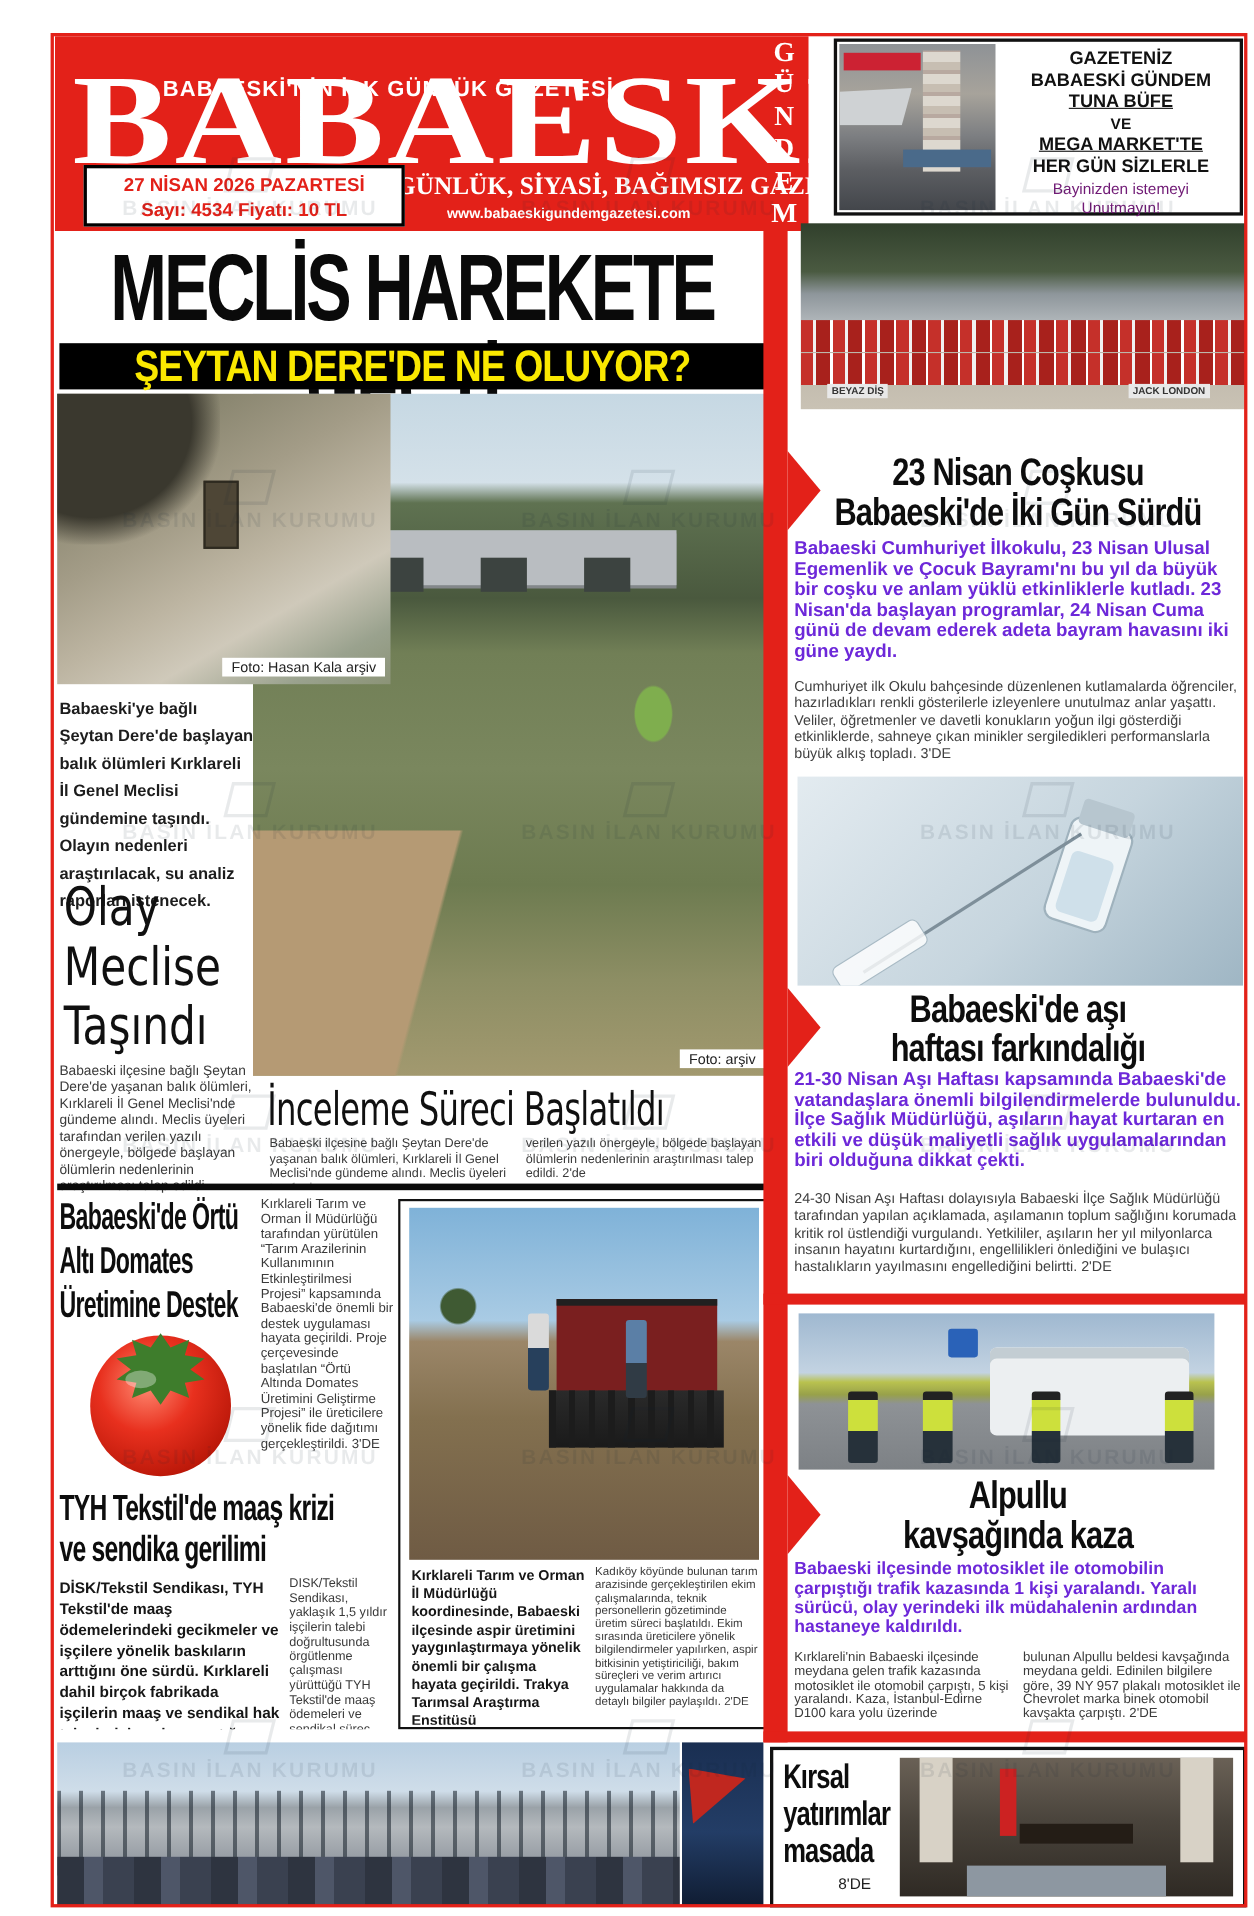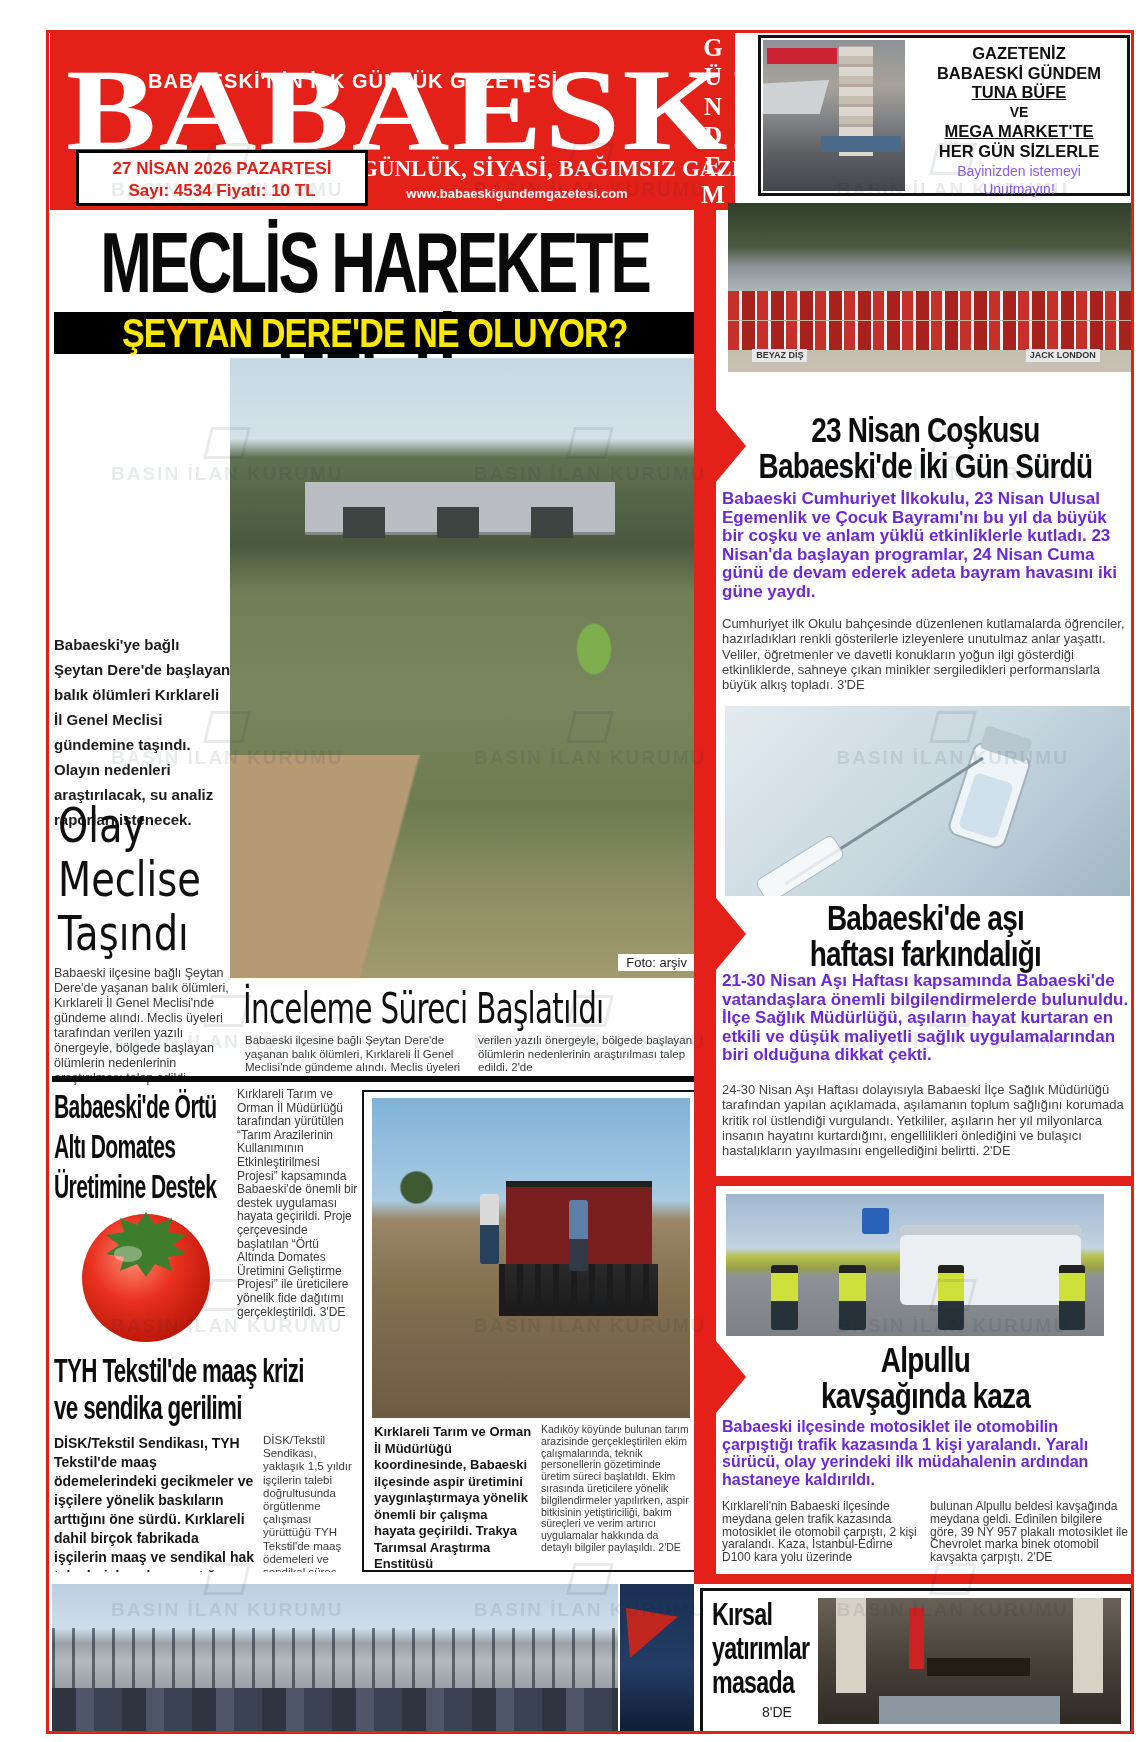--- a/index.html
+++ b/index.html
@@ -27,21 +27,21 @@
     background:linear-gradient(180deg,#8e9296 0%,#a7a39b 30%,#7d7f82 55%,#5d5f63 75%,#43464b 100%);overflow:hidden;}
   .adphoto .sign{position:absolute;left:4px;top:8px;width:70px;height:16px;background:#c23;}
   .adphoto .awn{position:absolute;left:0px;top:40px;width:66px;height:34px;background:#cfd2d4;clip-path:polygon(0 100%,0 10%,100% 0,86% 100%);}
   .adphoto .rack{position:absolute;left:76px;top:6px;width:34px;height:110px;
     background:repeating-linear-gradient(0deg,#ddd8cf 0 9px,#b8a9a0 9px 12px,#c7beb2 12px 20px);}
   .adphoto .mega{position:absolute;left:58px;top:96px;width:80px;height:16px;background:#4a6a8a;}
   .adtext{left:150px;top:6px;width:216px;text-align:center;}
   .adtext .l{font-weight:bold;font-size:16.5px;line-height:19.5px;color:#111;}
   .adtext .l.u{text-decoration:underline;}
   .adtext .l.small{font-size:14px;}
-  .adtext .n{font-size:14px;line-height:16px;color:#8b5cf6;margin-top:2px;}
+  .adtext .n{font-size:14px;line-height:16px;color:#701a75;margin-top:2px;}
   
   .kicker{left:52px;top:216px;width:645px;height:96px;overflow:visible;}
   .kicker span{display:block;width:896px;transform:scaleX(0.72);transform-origin:left top;text-align:center;
     font-weight:800;font-size:86px;line-height:92px;letter-spacing:-4px;color:#0a0a0a;}
   .banner{left:54px;top:312px;width:642px;height:42px;background:#000;}
   .banner span{display:block;width:755px;transform:scaleX(0.85);transform-origin:left top;text-align:center;
     font-weight:800;font-size:40px;line-height:42px;letter-spacing:-1px;color:#fae800;}
   
   .photo{overflow:hidden;}
   .cap{position:absolute;background:#fff;color:#222;font-size:13px;padding:1px 8px;right:5px;bottom:7px;white-space:nowrap;}
@@ -188,20 +188,25 @@
 
   <div class="abs photo ph-river">
     <div class="bridge"></div>
     <div class="arch" style="left:24%;"></div>
     <div class="arch" style="left:44%;"></div>
     <div class="arch" style="left:64%;"></div>
     <div class="reed"></div>
     <div class="bank"></div>
     <span class="cap">Foto: arşiv</span>
   </div>
+  <div class="abs photo ph-creek">
+    <div class="dark"></div>
+    <div class="pipe"></div>
+    <span class="cap">Foto: Hasan Kala arşiv</span>
+  </div>
 
   <div class="abs summary">Babaeski'ye bağlı Şeytan Dere'de başlayan balık ölümleri Kırklareli İl Genel Meclisi gündemine taşındı. Olayın nedenleri araştırılacak, su analiz raporları istenecek.</div>
   <div class="abs thinhead olaytitle">
     <span>Olay</span>
     <span>Meclise</span>
     <span>Taşındı</span>
   </div>
   <div class="abs olaybody">Babaeski ilçesine bağlı Şeytan Dere'de yaşanan balık ölümleri, Kırklareli İl Genel Meclisi'nde gündeme alındı. Meclis üyeleri tarafından verilen yazılı önergeyle, bölgede başlayan ölümlerin nedenlerinin araştırılması talep edildi.</div>
   <div class="abs thinhead inctitle">
     <span>İnceleme Süreci Başlatıldı</span>
@@ -293,21 +298,21 @@
     <div class="p" style="left:12%;"></div>
     <div class="p" style="left:30%;"></div>
     <div class="p" style="left:56%;"></div>
     <div class="p" style="left:88%;"></div>
   </div>
   <div class="abs rhead rh3">
     <span>Alpullu</span>
     <span>kavşağında kaza</span>
   </div>
   <div class="abs rlead" style="top:1418px;font-size:16px;line-height:17.5px;">Babaeski ilçesinde motosiklet ile otomobilin çarpıştığı trafik kazasında 1 kişi yaralandı. Yaralı sürücü, olay yerindeki ilk müdahalenin ardından hastaneye kaldırıldı.</div>
-  <div class="abs alpc alp1">Kırklareli'nin Babaeski ilçesinde meydana gelen trafik kazasında motosiklet ile otomobil çarpıştı, 2 kişi yaralandı. Kaza, İstanbul-Edirne D100 kara yolu üzerinde</div>
+  <div class="abs alpc alp1">Kırklareli'nin Babaeski ilçesinde meydana gelen trafik kazasında motosiklet ile otomobil çarpıştı, 5 kişi yaralandı. Kaza, İstanbul-Edirne D100 kara yolu üzerinde</div>
   <div class="abs alpc alp2">bulunan Alpullu beldesi kavşağında meydana geldi. Edinilen bilgilere göre, 39 NY 957 plakalı motosiklet ile Chevrolet marka binek otomobil kavşakta çarpıştı. 2'DE</div>
 
   <div class="abs photo ph-crowd">
     <div class="fence"></div>
     <div class="crowd"></div>
   </div>
   <div class="abs photo ph-flag">
     <div class="fl"></div>
   </div>
 

